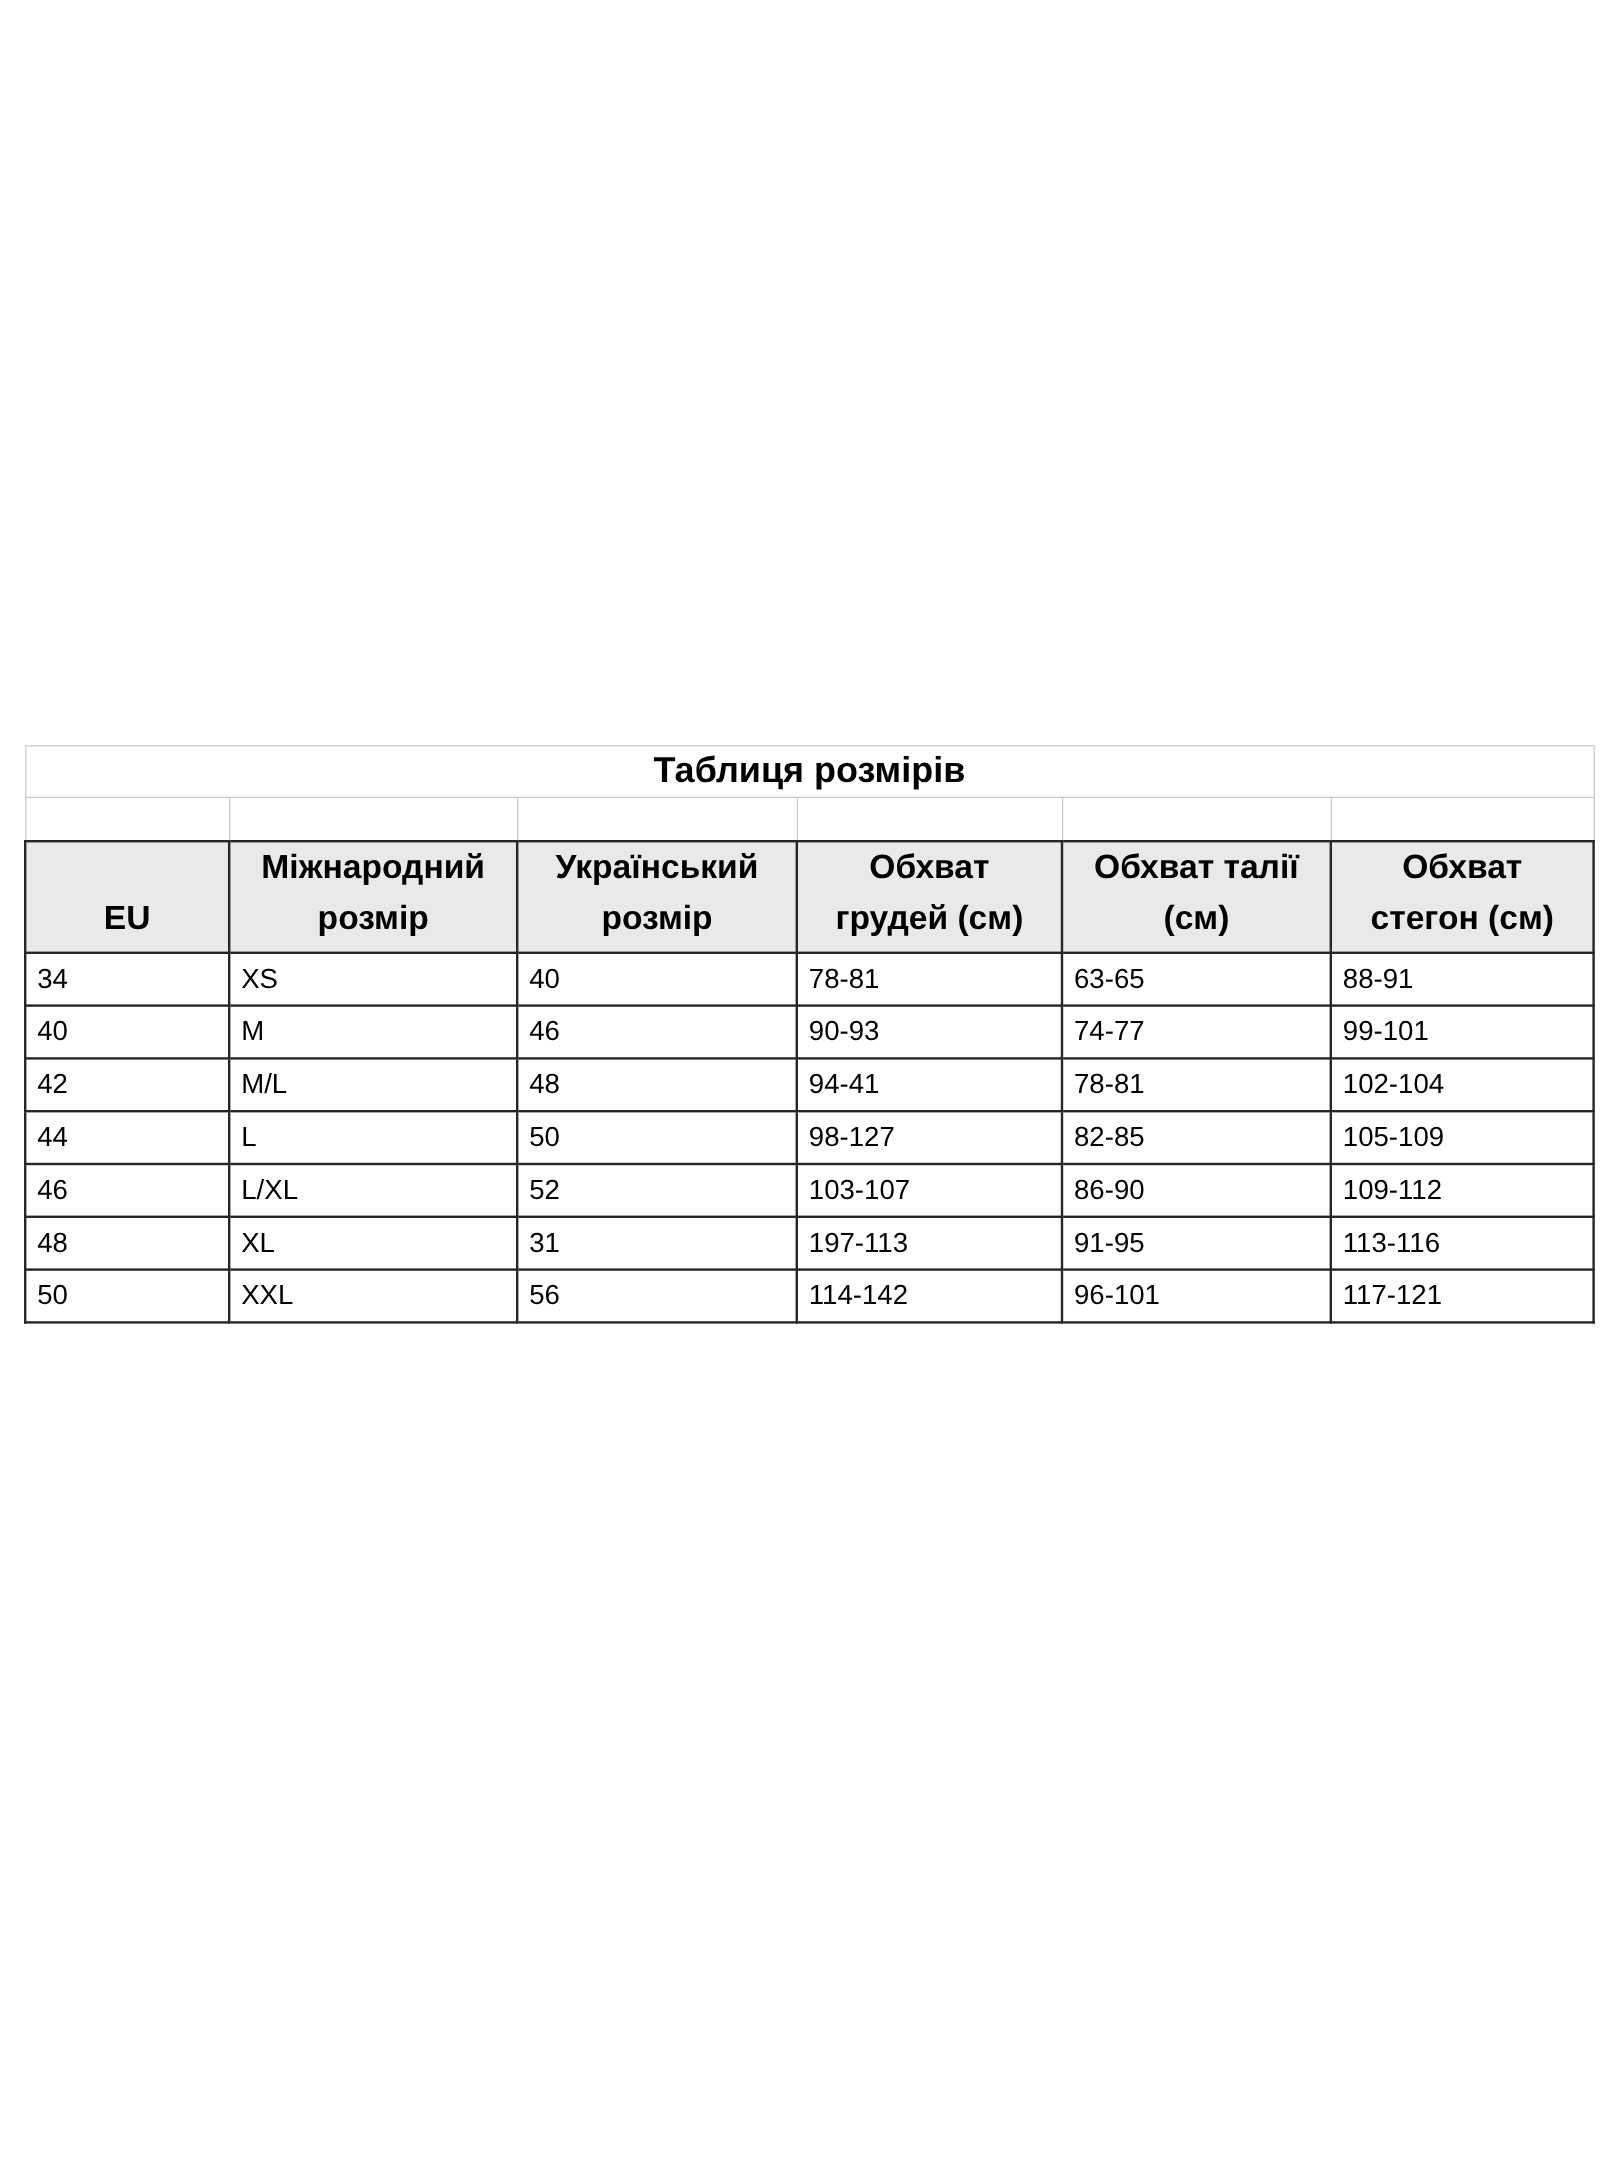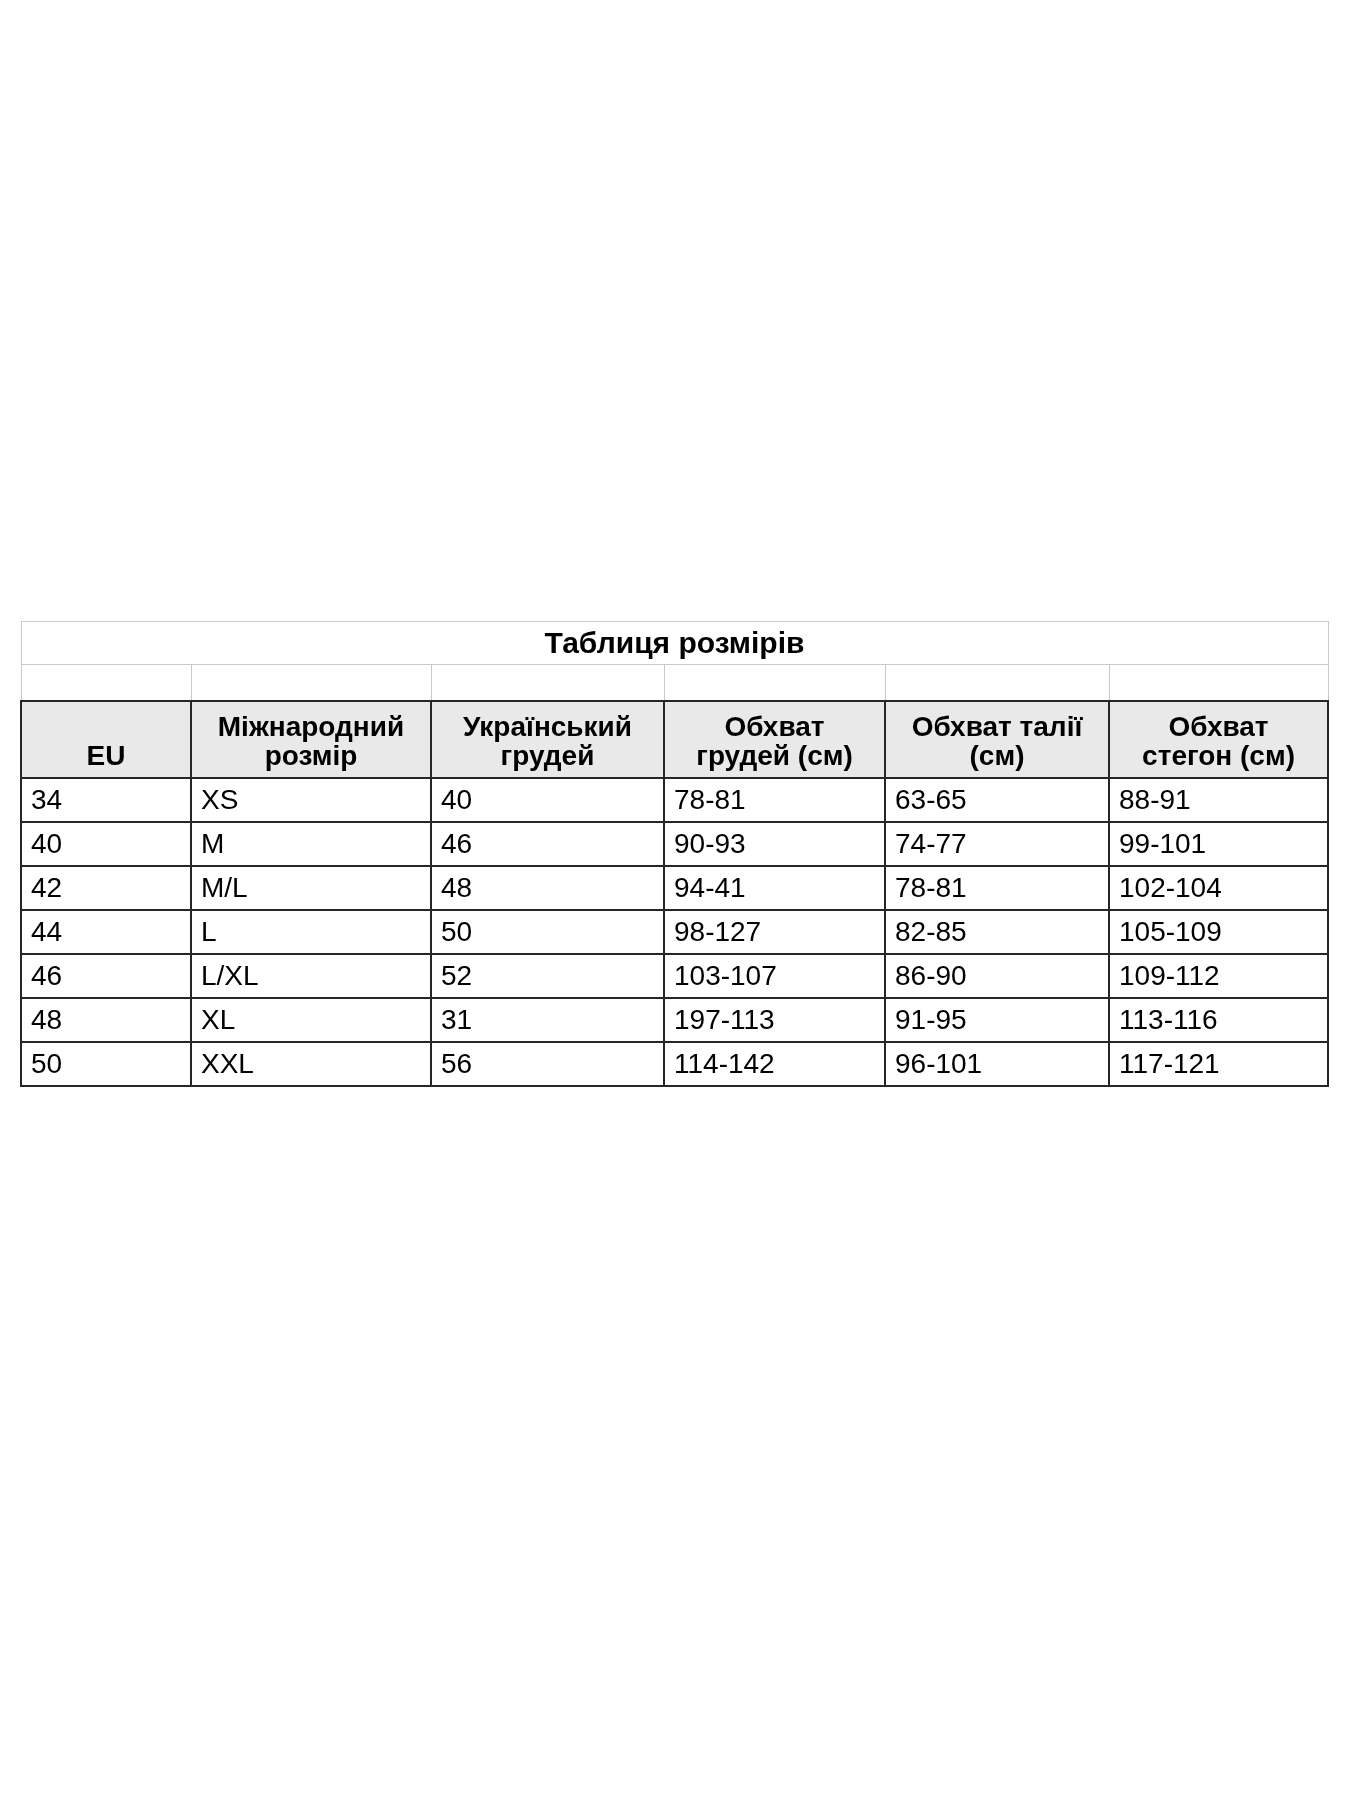--- a/index.html
+++ b/index.html
@@ -55,28 +55,28 @@
     padding: 0;
   }
   tr.header-row th {
     border: 2px solid var(--border-dark);
     background: var(--header-bg);
     height: 77px;
     vertical-align: bottom;
     text-align: center;
     font-weight: bold;
     font-size: 28px;
-    line-height: 29px;
+    line-height: 42px;
     padding: 0 4px 7px 4px;
     white-space: pre-line;
   }
   tbody.data-body td {
     border: 2px solid var(--border-dark);
     height: 44px;
-    font-size: 28px;
+    font-size: 23px;
     font-weight: normal;
     text-align: left;
     vertical-align: middle;
     padding: 0 4px 0 9px;
     white-space: nowrap;
     overflow: hidden;
   }
 </style>
 </head>
 <body>
@@ -101,21 +101,21 @@
         <td></td>
         <td></td>
         <td></td>
         <td></td>
       </tr>
       <tr class="header-row">
         <th>EU</th>
         <th>Міжнародний
 розмір</th>
         <th>Український
-грудей</th>
+розмір</th>
         <th>Обхват
 грудей (см)</th>
         <th>Обхват талії
 (см)</th>
         <th>Обхват
 стегон (см)</th>
       </tr>
     </tbody>
     <tbody class="data-body" id="table-body">
         <tr>

